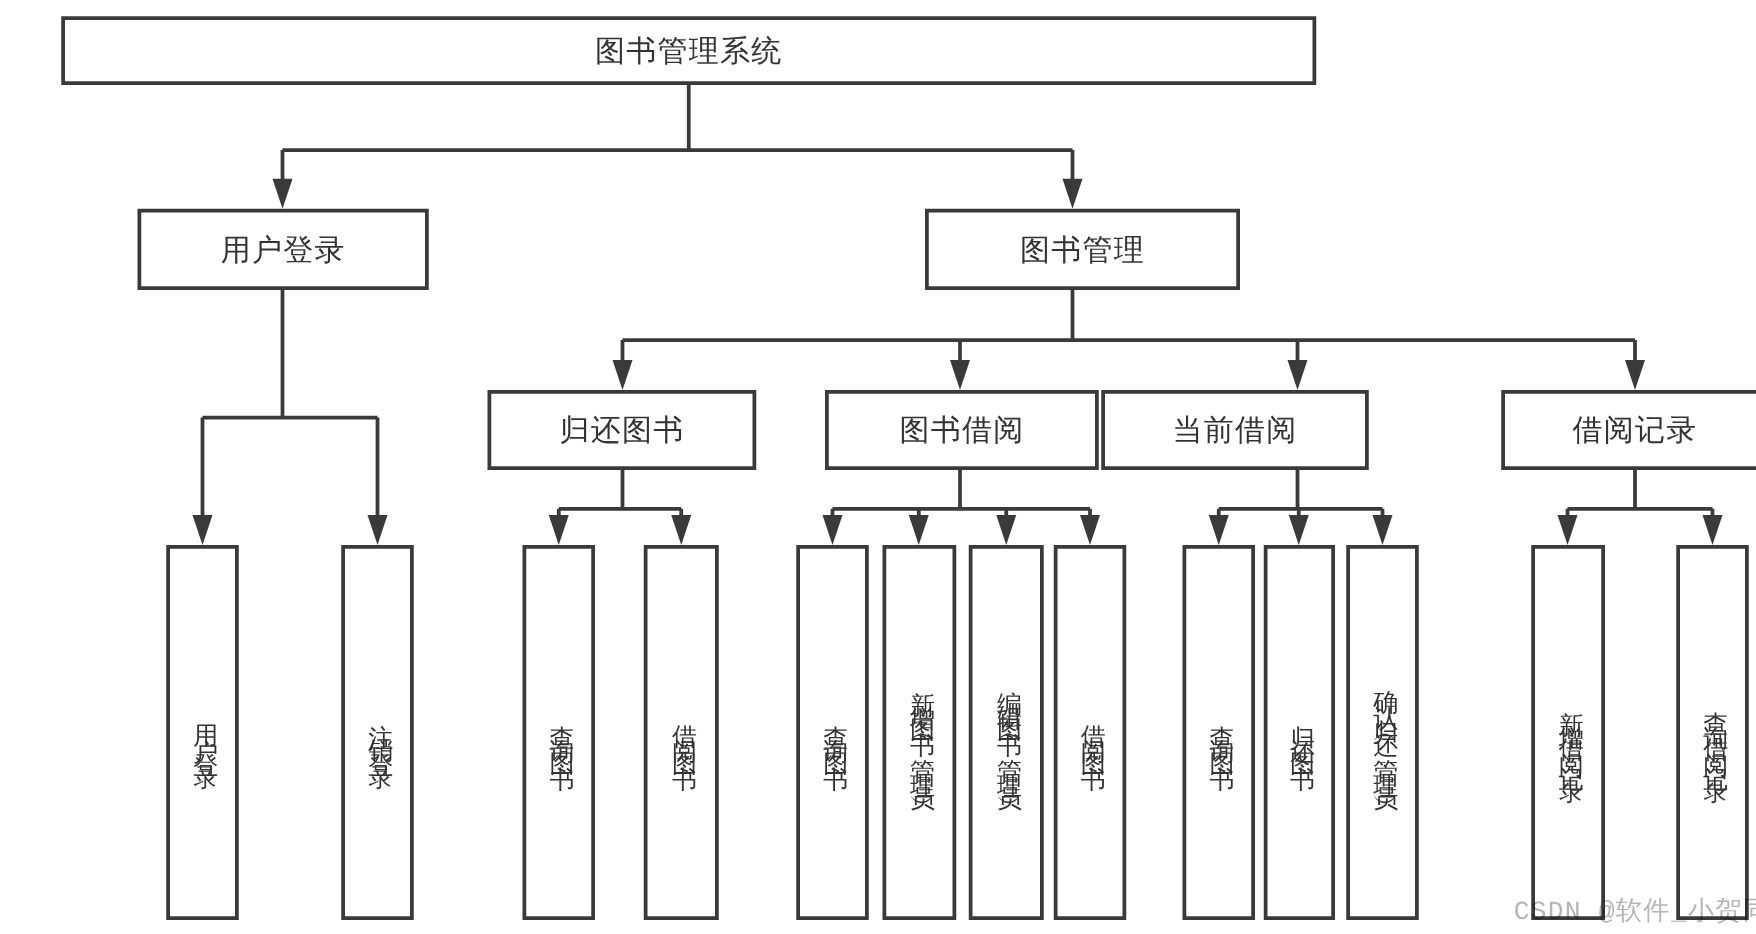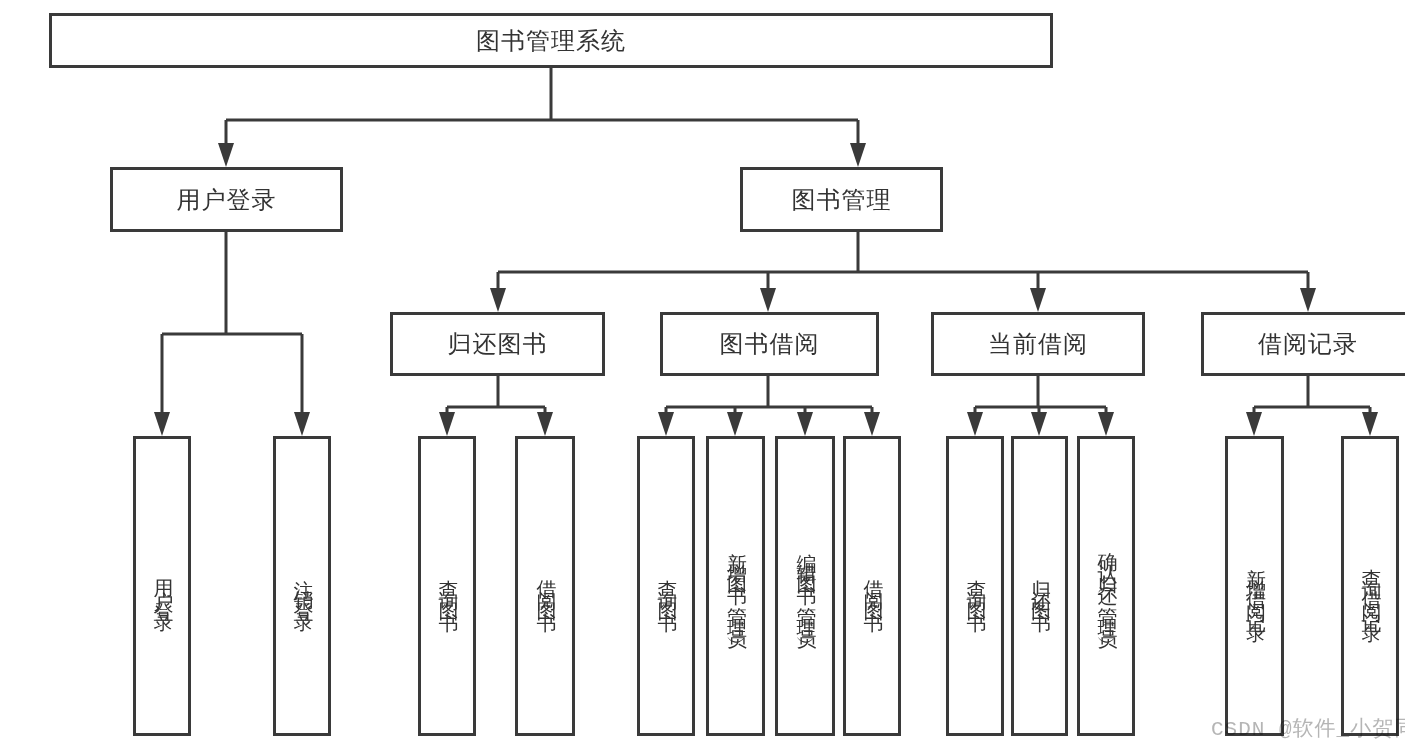--- a/index.html
+++ b/index.html
@@ -100,31 +100,31 @@
     </g>
   </svg>
 
   <div class="node hbox" style="left:21px; top:13px; width:1004px; height:55px;">
     <span class="lbl">图书管理系统</span>
   </div>
 
   <div class="node hbox" style="left:82px; top:167px; width:233px; height:65px;">
     <span class="lbl">用户登录</span>
   </div>
-  <div class="node hbox" style="left:712px; top:167px; width:203px; height:65px;">
+  <div class="node hbox" style="left:712px; top:167px; width:252px; height:65px;">
     <span class="lbl">图书管理</span>
   </div>
 
   <div class="node hbox" style="left:362px; top:312px; width:215px; height:64px;">
     <span class="lbl">归还图书</span>
   </div>
   <div class="node hbox" style="left:632px; top:312px; width:219px; height:64px;">
     <span class="lbl">图书借阅</span>
   </div>
-  <div class="node hbox" style="left:903px; top:312px; width:214px; height:64px;">
+  <div class="node hbox" style="left:853px; top:312px; width:214px; height:64px;">
     <span class="lbl">当前借阅</span>
   </div>
   <div class="node hbox" style="left:1173px; top:312px; width:214px; height:64px;">
     <span class="lbl">借阅记录</span>
   </div>
 
   <div class="node vbox" style="left:105px; top:436px; width:58px; height:300px;">
     <span class="lbl">用户登录</span>
   </div>
   <div class="node vbox" style="left:245px; top:436px; width:58px; height:300px;">

